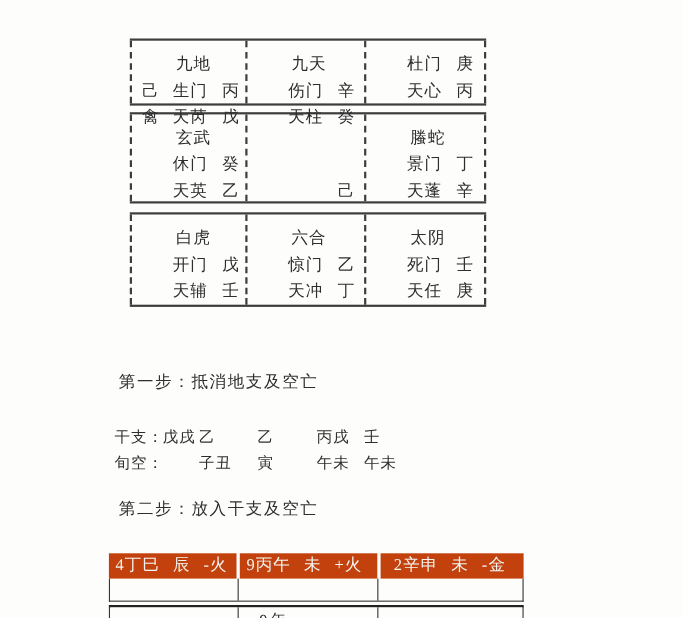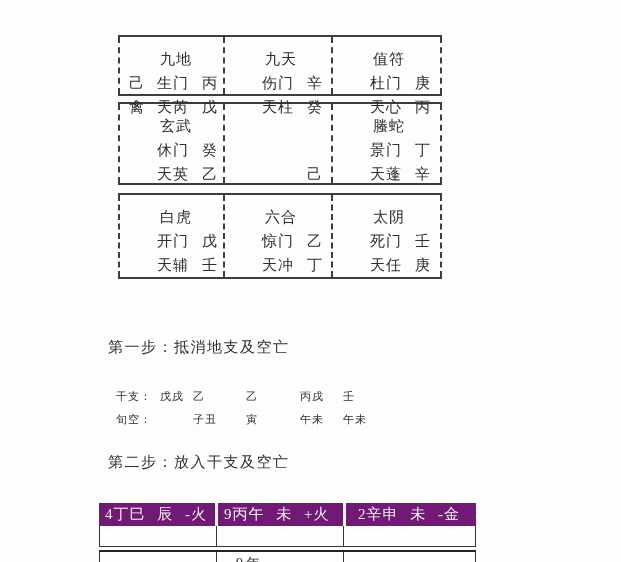--- a/index.html
+++ b/index.html
@@ -23,35 +23,35 @@
   .pline{height:24px;line-height:24px;position:relative;font-size:15px;letter-spacing:1px;}
   .pline .sl{position:absolute;left:9px;}
   .pline .md{position:absolute;left:37px;}
   .pline .sr{position:absolute;left:82px;}
   .pline .sp{position:absolute;left:40px;}
 
   
   .step{left:108px;font-size:15px;letter-spacing:1.5px;}
   .step1{top:338px;text-align:right;}
   .step2{top:453px;}
-  .gzrow{left:116px;height:20px;font-size:11px;letter-spacing:1px;width:320px;text-decoration:underline;}
+  .gzrow{left:104px;height:20px;font-size:14px;letter-spacing:1px;width:320px;text-decoration:underline;}
   .gzrow span{position:absolute;top:0;white-space:nowrap;}
   .gz1{top:389px;}
   .gz2{top:412px;}
   .gc0{left:0;}
   .gc1{left:44px;text-align:center;}
   .gc2{left:77px;}
   .gc3{left:130px;}
   .gc4{left:184px;}
   .gc5{left:227px;}
 
   
   .btable{left:99px;top:503px;width:377px;}
   .bhead{display:flex;height:23px;}
-  .bhcell{box-sizing:border-box;background:#701a75;color:#f4f4f2;
+  .bhcell{box-sizing:border-box;background:#c2410c;color:#f4f4f2;
     font-size:15px;line-height:23px;padding-left:6px;white-space:nowrap;
     word-spacing:7px;letter-spacing:1px;}
   .bh1{width:116px;margin-right:3px;}
   .bh2{width:125px;margin-right:3px;}
   .bh3{width:130px;padding-left:12px;}
   .brow1{height:21px;box-sizing:border-box;border-left:1.5px solid #333;border-right:1.5px solid #333;
     border-bottom:1.5px solid #333;display:flex;}
   .brow1 .bc{box-sizing:border-box;height:100%;}
   .bc1{width:117px;border-right:1.5px solid #333;}
   .bc2{width:127px;border-right:1.5px solid #333;}
@@ -91,23 +91,20 @@
           <span class="md">伤门</span>
           <span class="sr">辛</span>
         </div>
       <div class="pline">
           <span class="md">天柱</span>
           <span class="sr">癸</span>
         </div>
     </div>
     <div class="pcell c3">
       <div class="pline">
-          <span class="sp">值符</span>
-        </div>
-      <div class="pline">
           <span class="md">杜门</span>
           <span class="sr">庚</span>
         </div>
       <div class="pline">
           <span class="md">天心</span>
           <span class="sr">丙</span>
         </div>
     </div>
   </div>
 

